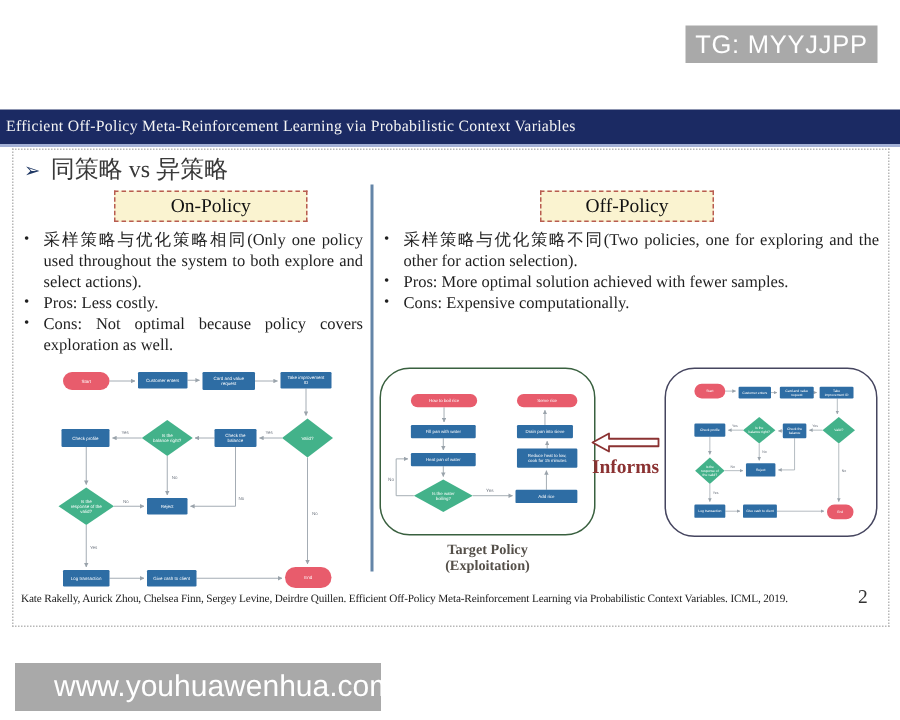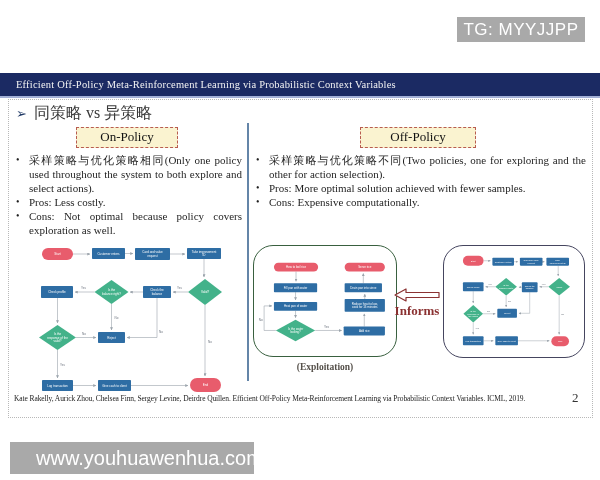--- a/index.html
+++ b/index.html
@@ -8,32 +8,32 @@
 
   .wm-top{position:absolute;left:457px;top:17px;width:128px;height:25px;background:var(--watermark-bg,#a9a9a9);
           color:#fff;font-family:"Liberation Sans",sans-serif;font-size:17px;
           display:flex;align-items:center;justify-content:center;letter-spacing:.5px}
   .wm-bottom{position:absolute;left:10px;top:442px;width:244px;height:32px;background:var(--watermark-bg,#a9a9a9);
           color:#fff;font-family:"Liberation Sans",sans-serif;font-size:20px;
           display:flex;align-items:center;padding-left:26px;box-sizing:border-box}
 
   .header{position:absolute;left:0;top:73px;width:600px;height:23px;background:var(--header-bg,#1b2a63);
           border-bottom:2px solid #a3b0d6;box-sizing:content-box;display:flex;align-items:center}
-  .header span{color:#f4f4f4;font-size:10.5px;padding-left:16px;letter-spacing:.2px}
+  .header span{color:#f4f4f4;font-size:10.5px;padding-left:4px;letter-spacing:.2px}
 
   .content-border{position:absolute;left:8px;top:99px;width:583px;height:317px;border:1px dotted #b8b8b8}
 
   .heading{position:absolute;left:16px;top:103px;font-size:16px;color:#3a3a3a;white-space:nowrap}
   .heading .harrow{color:#1f3864;margin-right:7px;font-family:"DejaVu Sans",sans-serif;font-size:13px}
 
   .divider{position:absolute;left:247px;top:123px;width:2px;height:258px;background:var(--divider,#6485a8)}
 
   .badge{position:absolute;height:21px;background:var(--badge-bg,#faf3d0);border:1.5px dashed var(--badge-border,#b85c50);
          box-sizing:border-box;text-align:center;font-size:13px;line-height:17px;color:#111}
-  .badge-on{left:76px;top:127px;width:102px}
+  .badge-on{left:76px;top:127px;width:129px}
   .badge-off{left:360px;top:127px;width:116px}
 
   .bullets{position:absolute;font-size:11px;line-height:14px;text-align:justify}
   .bullets-left{left:16px;top:153px;width:226px}
   .bullets-right{left:256px;top:153px;width:330px}
   .bullet{display:flex}
   .bullet .dot{flex:0 0 13px;font-size:10px}
   .bullet .btxt{flex:1}
   .bullet b{font-weight:normal}
 
@@ -258,20 +258,21 @@
         <text text-anchor="middle" fill="#ffffff" font-size="2.3"><tspan x="118" y="97.805">End</tspan></text>
       </svg>
   </div>
 
   <svg class="informs-arrow" viewBox="0 0 46 14">
     <polygon points="1,7 12,1 12,4.5 45,4.5 45,9.5 12,9.5 12,13" fill="#ffffff" stroke="var(--informs,#8b3232)" stroke-width="1.2" stroke-linejoin="round"></polygon>
   </svg>
   <div class="informs-label">Informs</div>
 
   <div class="cap cap-target">
+    <div>Target Policy</div>
     <div>(Exploitation)</div>
   </div>
   <div class="cap cap-behaviour">
   </div>
 
   <div class="footer-citation">Kate Rakelly, Aurick Zhou, Chelsea Finn, Sergey Levine, Deirdre Quillen. Efficient Off-Policy Meta-Reinforcement Learning via Probabilistic Context Variables. ICML, 2019.</div>
   <div class="page-number">2</div>
 
   <div class="wm-bottom">www.youhuawenhua.com</div>
 

